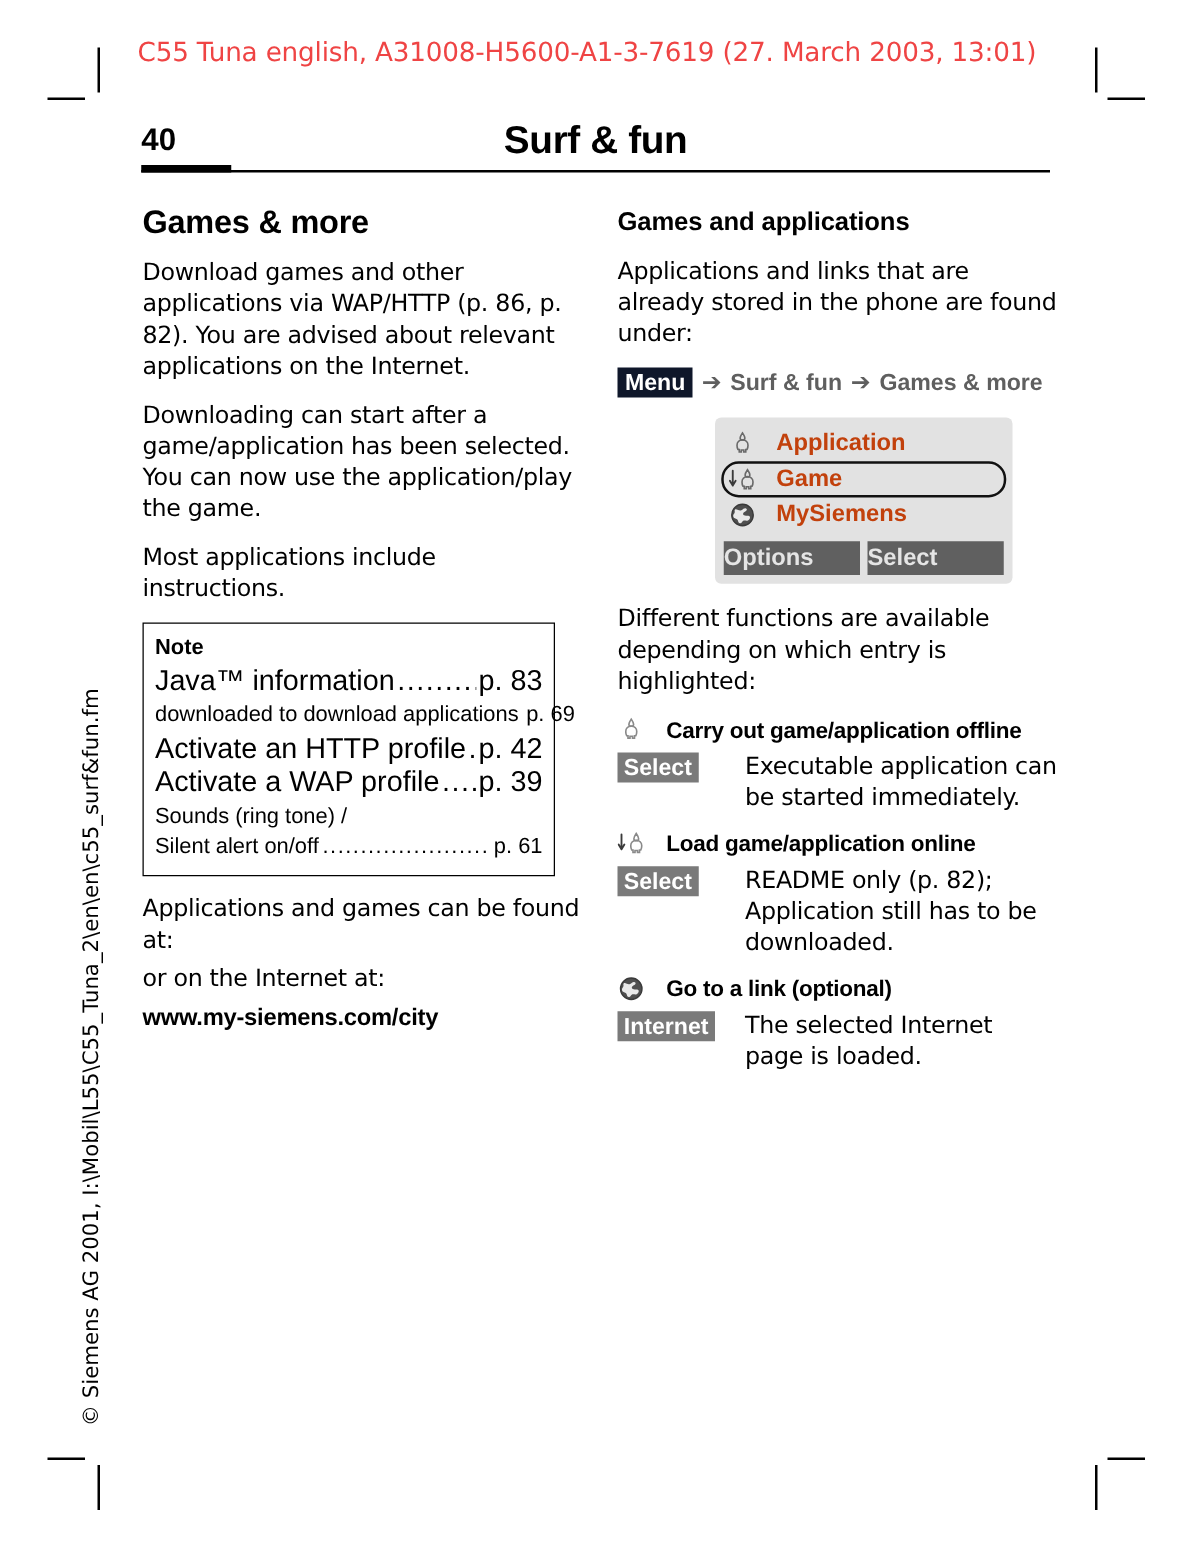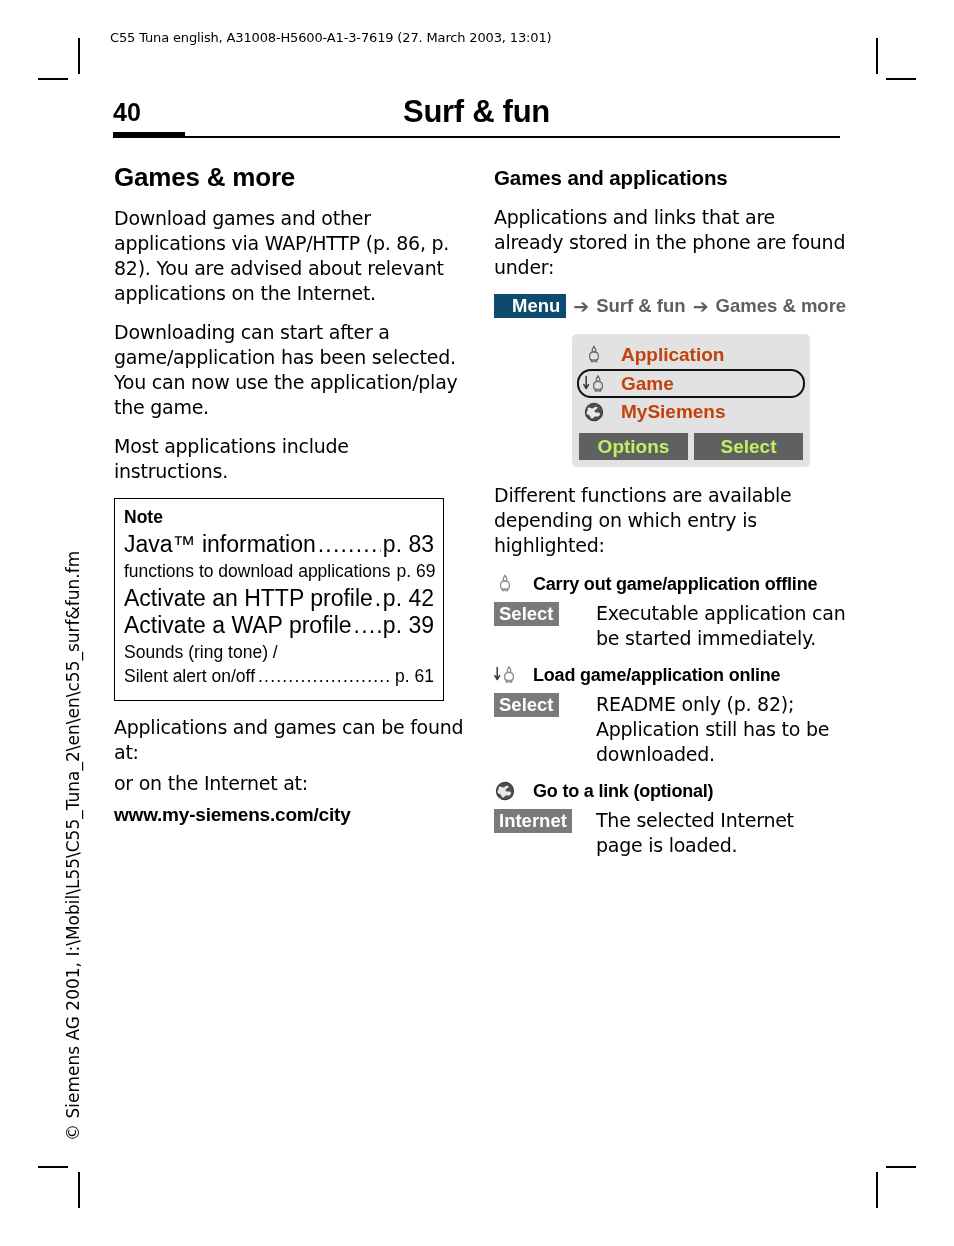--- a/index.html
+++ b/index.html
@@ -32,23 +32,23 @@
   .cm-bl-h { left: 38px;  top: 1166px; }
   .cm-br-v { left: 876px; top: 1172px; }
   .cm-br-h { left: 886px; top: 1166px; }
 
   
   .doc-header {
     position: absolute;
     left: 110px;
     top: 30px;
     font-family: "DejaVu Sans", sans-serif;
-    font-size: 13px;
+    font-size: 21px;
     letter-spacing: -0.15px;
-    color: #000000;
+    color: #ef4444;
     white-space: nowrap;
   }
 
   
   .title-block {
     position: absolute;
     left: 113px;
     top: 92px;
     width: 727px;
     height: 50px;
@@ -207,25 +207,25 @@
     gap: 7px;
     margin: 0 0 16px 0;
     font-family: "Liberation Sans", sans-serif;
     font-weight: bold;
     font-size: 18.5px;
     color: #5f5f5f;
     white-space: nowrap;
   }
   .softkey-badge {
     display: inline-block;
-    background: #0c4a6e;
+    background: #0f172a;
     color: #ffffff;
     font-family: "Liberation Sans", sans-serif;
     font-weight: bold;
-    padding: 1px 6px 2px 18px;
+    padding: 1px 6px 2px 6px;
     line-height: 21px;
   }
   .arrow-glyph {
     font-family: "DejaVu Sans", sans-serif;
     font-size: 19px;
     color: #5f5f5f;
     line-height: 19px;
   }
 
   
@@ -269,22 +269,22 @@
     margin-left: 8px;
   }
   .pm-softkeys {
     display: flex;
     gap: 6px;
     margin-top: 7px;
   }
   .pm-key {
     flex: 1 1 0;
     background: #606060;
-    color: #bef264;
-    text-align: center;
+    color: #e5e5e5;
+    text-align: left;
     font-family: "Liberation Sans", sans-serif;
     font-weight: bold;
     font-size: 19px;
     line-height: 27px;
     height: 27px;
   }
 
   
   .fn-group { margin-bottom: 12px; }
   .fn-head {
@@ -365,21 +365,21 @@
     <div class="note-title">Note</div>
 
     <div class="note-row">
       <span class="nr-label">Java™ information</span>
       <span class="nr-dots">................................................................</span>
       <span class="nr-page">p. 83</span>
     </div>
 
     <div class="note-block">
       <div class="nb-line2">
-        <span class="nb-txt">functions to download applications</span>
+        <span class="nb-txt">downloaded to download applications</span>
         <span class="nb-dots">....</span>
         <span class="nb-page">p. 69</span>
       </div>
     </div>
 
     <div class="note-row">
       <span class="nr-label">Activate an HTTP profile</span>
       <span class="nr-dots">................................................................</span>
       <span class="nr-page">p. 42</span>
     </div>

